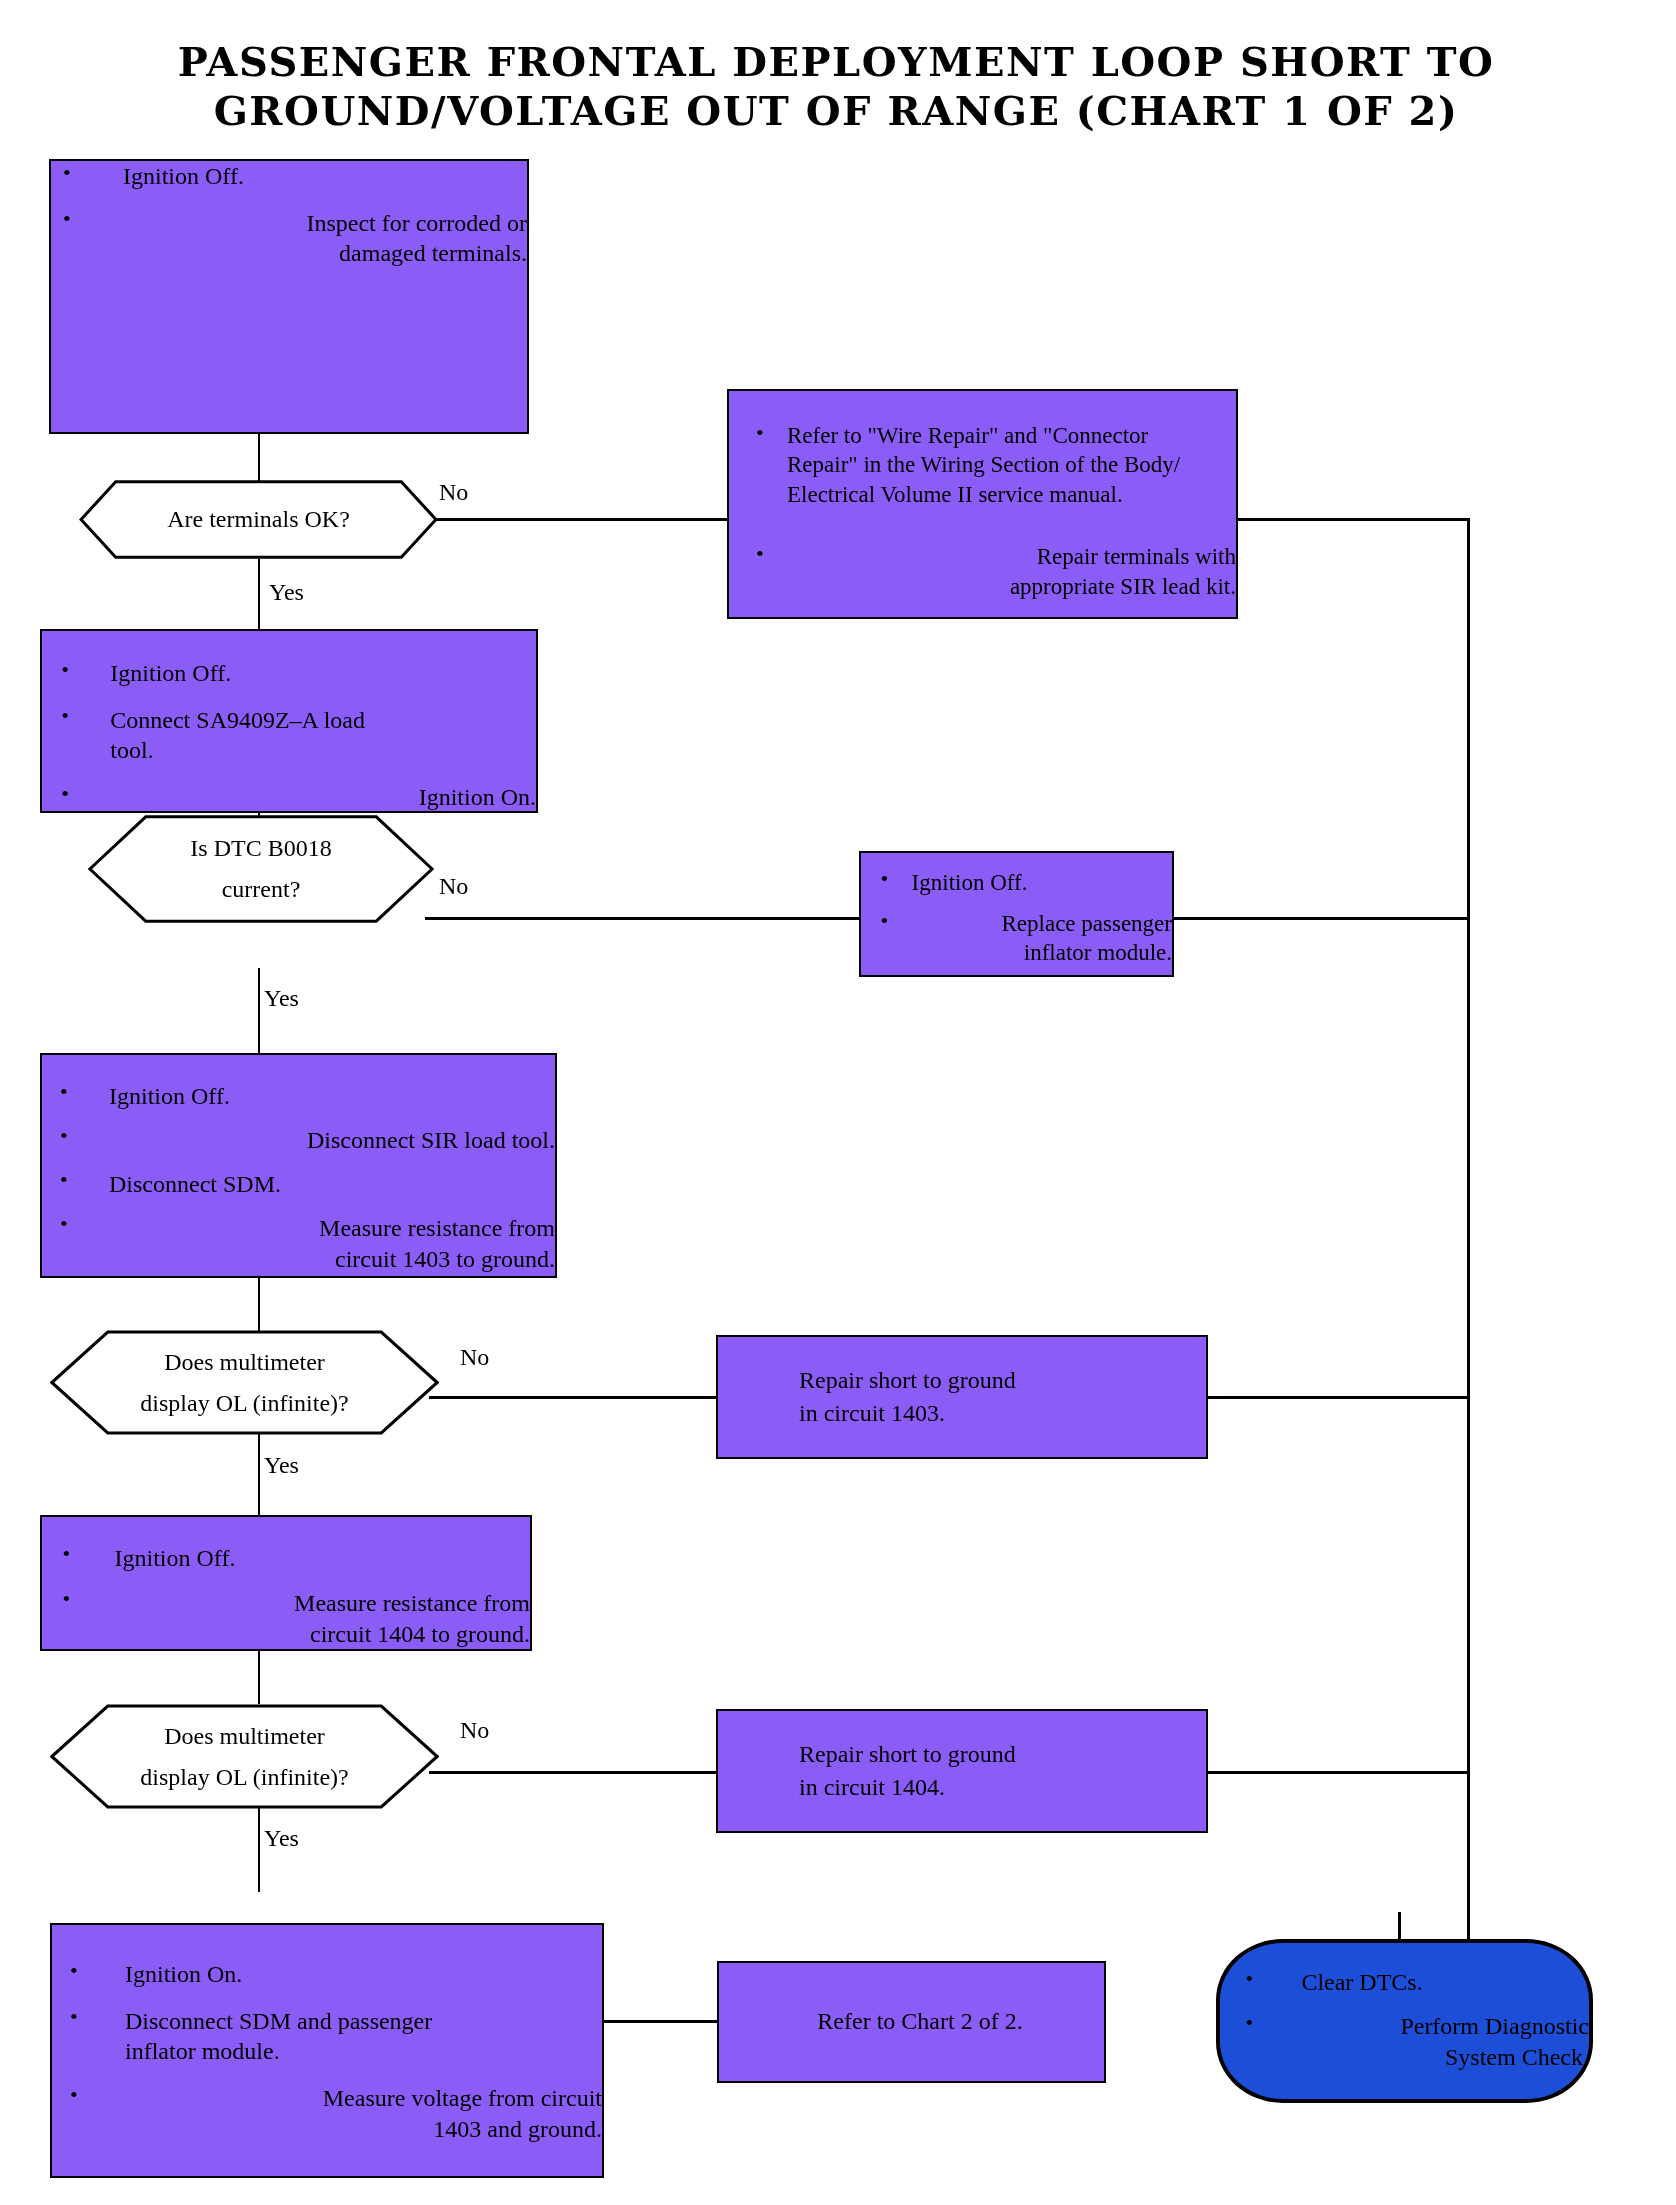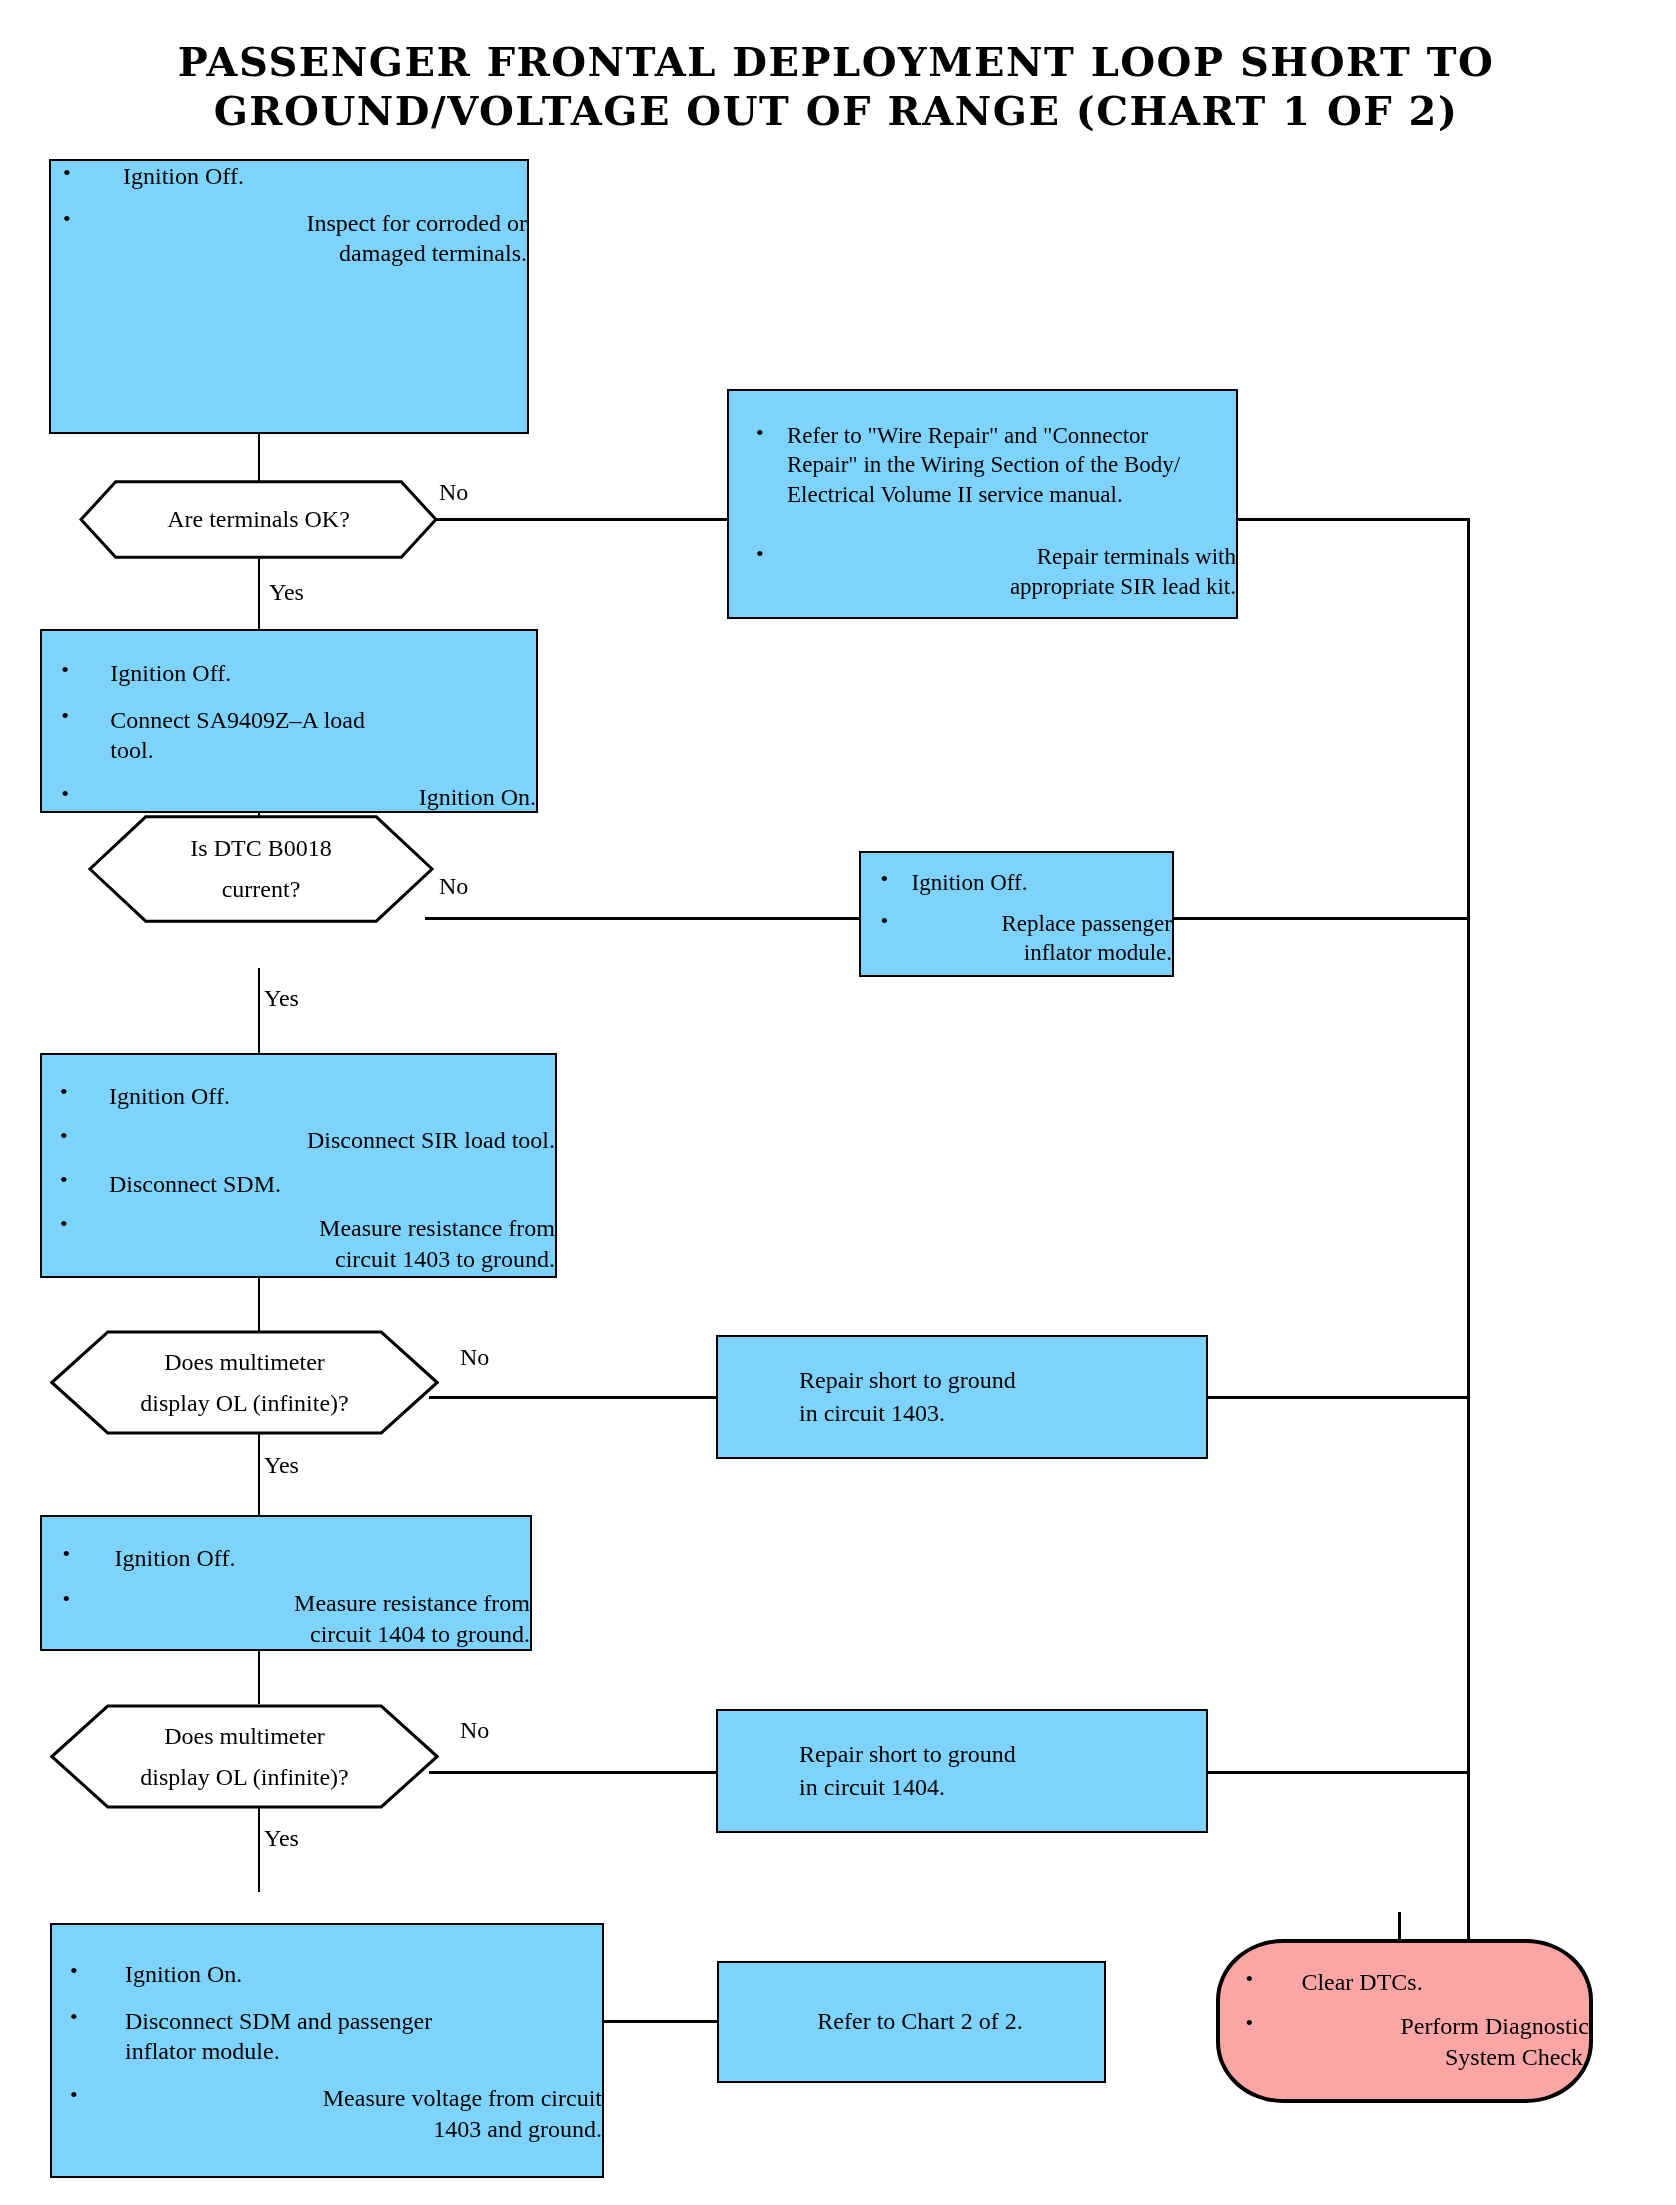--- a/index.html
+++ b/index.html
@@ -24,29 +24,29 @@
     line-height:1.22;
     letter-spacing:1.5px;
     text-align:center;
     white-space:pre-line;
   }
 
   
   .node{
     position:absolute;
     box-sizing:border-box;
-    background:#7dd3fc;
+    background:#8b5cf6;
     border:2.4px solid #000;
   }
 
   
   .terminal{
     position:absolute;
     box-sizing:border-box;
-    background:#fca5a5;
+    background:#1d4ed8;
     border:4.9px solid #000;
     border-radius:67px/61px;
   }
 
   
   ul.blist{
     list-style:none;
     margin:0;
     padding:0;
   }

